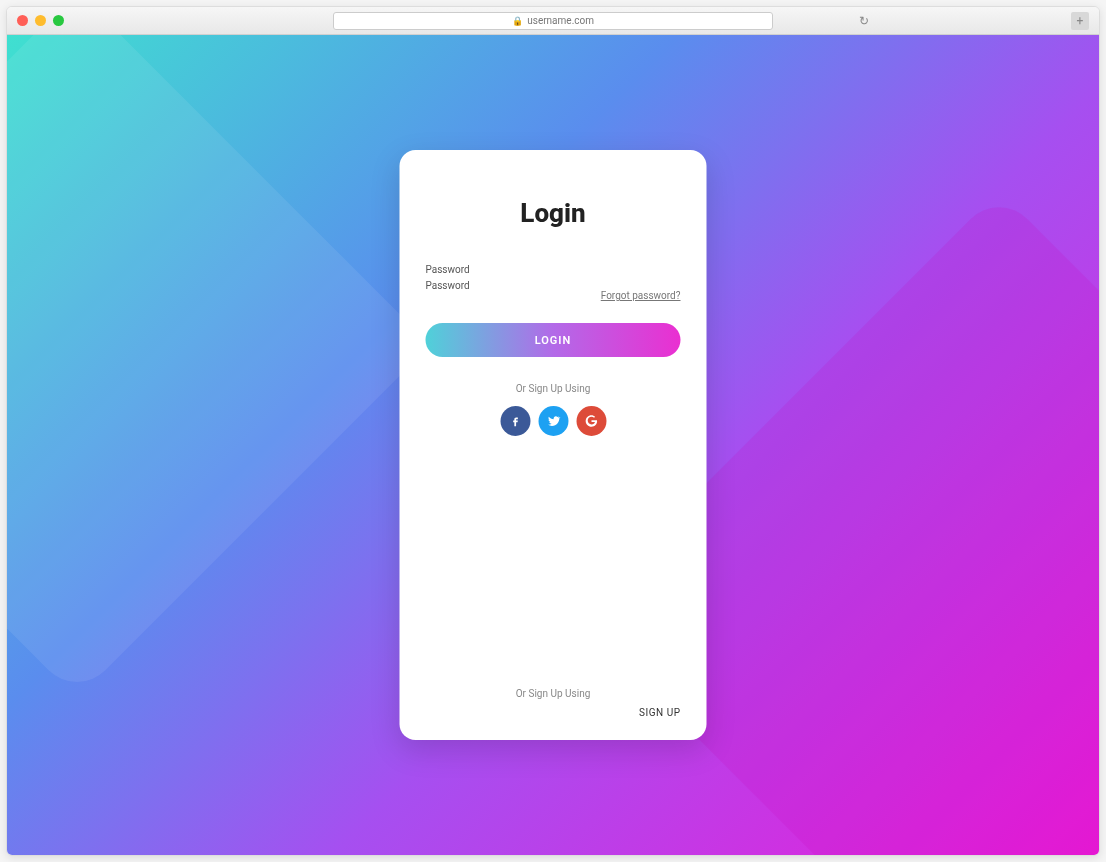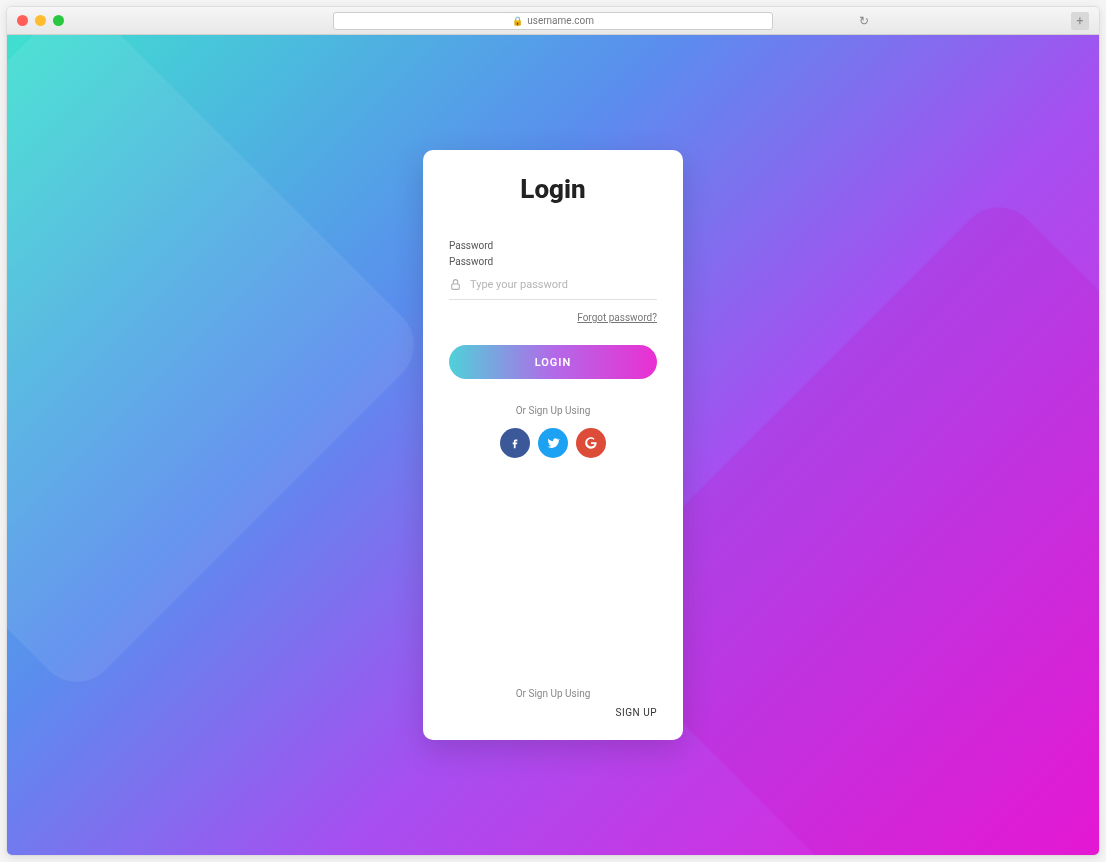--- a/index.html
+++ b/index.html
@@ -12,21 +12,21 @@
     .dot.yellow { background: #febc2e; }
     .dot.green { background: #28c840; }
     .addr-bar { position: absolute; left: 50%; transform: translateX(-50%); width: 440px; height: 18px; background: #fff; border: 1px solid #ccc; border-radius: 3px; display: flex; align-items: center; justify-content: center; gap: 4px; font-size: 10px; color: #777; }
     .addr-bar .lock { font-size: 9px; }
     .reload-btn { position: absolute; right: 230px; color: #888; font-size: 12px; }
     .add-tab { margin-left: auto; width: 18px; height: 18px; background: #d8d8d8; border-radius: 2px; display: flex; align-items: center; justify-content: center; color: #888; font-size: 12px; }
     .page { flex: 1; position: relative; overflow: hidden; }
     .bg-gradient { position: absolute; inset: 0; background: linear-gradient(135deg, #3fe0d0 0%, #5a8dee 35%, #a64ff0 60%, #ea1cd8 100%); }
     .bg-shape1 { position: absolute; left: -180px; top: 60px; width: 500px; height: 500px; background: rgba(255,255,255,0.08); transform: rotate(45deg); border-radius: 40px; }
     .bg-shape2 { position: absolute; right: -200px; top: 280px; width: 600px; height: 600px; background: rgba(200,0,180,0.15); transform: rotate(45deg); border-radius: 40px; }
-    .login-card { position: absolute; left: 50%; top: 115px; transform: translateX(-50%); width: 260px; height: 590px; background: #fff; border-radius: 10px; padding: 24px 26px 22px; box-shadow: 0 10px 30px rgba(0,0,0,0.15); display: flex; flex-direction: column; }
+    .login-card { position: absolute; left: 50%; top: 115px; transform: translateX(-50%); width: 307px; height: 590px; background: #fff; border-radius: 16px; padding: 48px 26px 22px; box-shadow: 0 10px 30px rgba(0,0,0,0.15); display: flex; flex-direction: column; }
     .title { font-size: 26px; font-weight: 800; color: #222; text-align: center; margin-bottom: 36px; }
     .field-label { font-size: 10px; color: #555; margin-bottom: 5px; }
     .field-row { display: flex; align-items: center; gap: 8px; border-bottom: 1px solid #e0e0e0; padding: 6px 0 8px; margin-bottom: 18px; }
     .field-row svg { width: 13px; height: 13px; flex-shrink: 0; }
     .field-row input { border: none; outline: none; font-size: 11px; color: #888; width: 100%; background: transparent; }
     .field-row input::placeholder { color: #b5b5b5; }
     .forgot { text-align: right; font-size: 10px; color: #777; margin-top: -6px; margin-bottom: 22px; cursor: pointer; text-decoration: underline; }
     .login-btn { width: 100%; height: 34px; border: none; border-radius: 20px; background: linear-gradient(90deg, #4fd1d9 0%, #b26ae8 50%, #ea2fd1 100%); color: #fff; font-size: 11px; font-weight: 600; letter-spacing: 1px; cursor: pointer; }
     .or-text { text-align: center; font-size: 10px; color: #888; margin-top: 26px; margin-bottom: 12px; }
     .socials { display: flex; justify-content: center; gap: 8px; }
@@ -61,27 +61,20 @@
     <div class="bg-gradient"></div>
     <div class="bg-shape1"></div>
     <div class="bg-shape2"></div>
 
     <div class="login-card">
       <div class="title">Login</div>
 
       <div class="field-label">Password</div>
 
       <div class="field-label">Password</div>
-      <div class="field-row">
-        <svg viewBox="0 0 24 24" fill="none" stroke="#b0b0b0" stroke-width="2">
-            <rect x="5" y="11" width="14" height="10" rx="2"></rect>
-            <path d="M8 11V7a4 4 0 0 1 8 0v4"></path>
-          </svg>
-        <input type="password" placeholder="Type your password" style="">
-      </div>
 
       <div class="forgot">Forgot password?</div>
 
       <button class="login-btn">LOGIN</button>
 
       <div class="or-text">Or Sign Up Using</div>
 
       <div class="socials">
         <div class="social fb">
           <svg viewBox="0 0 24 24">

